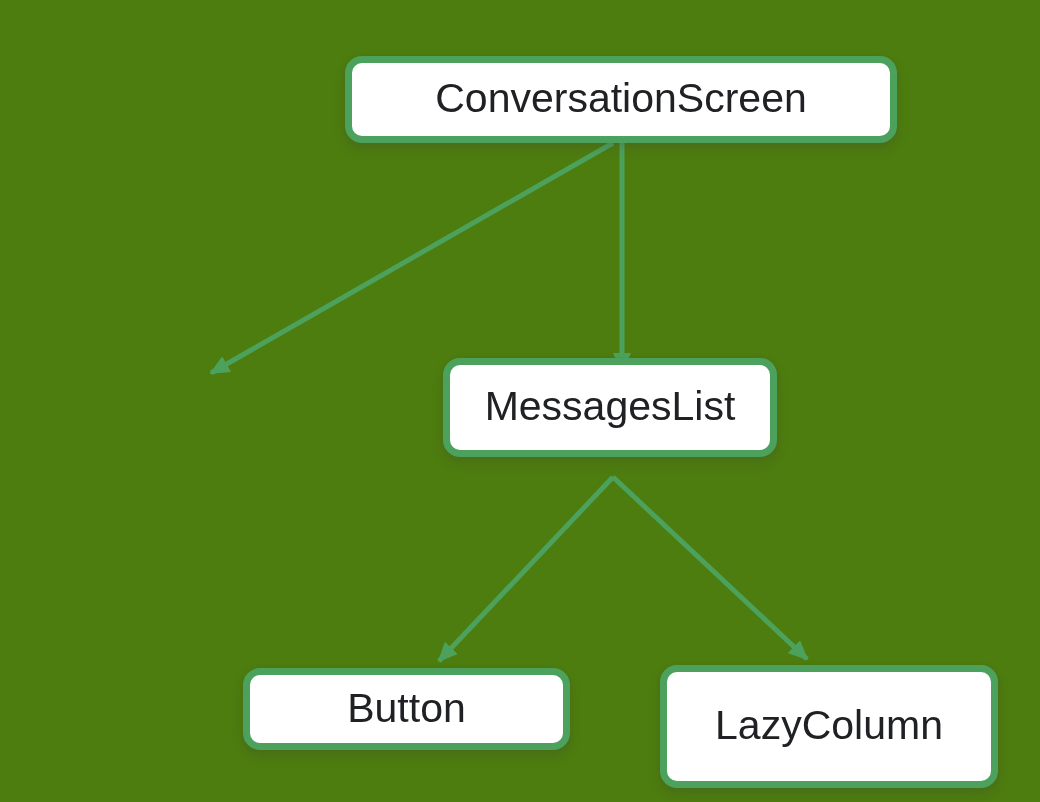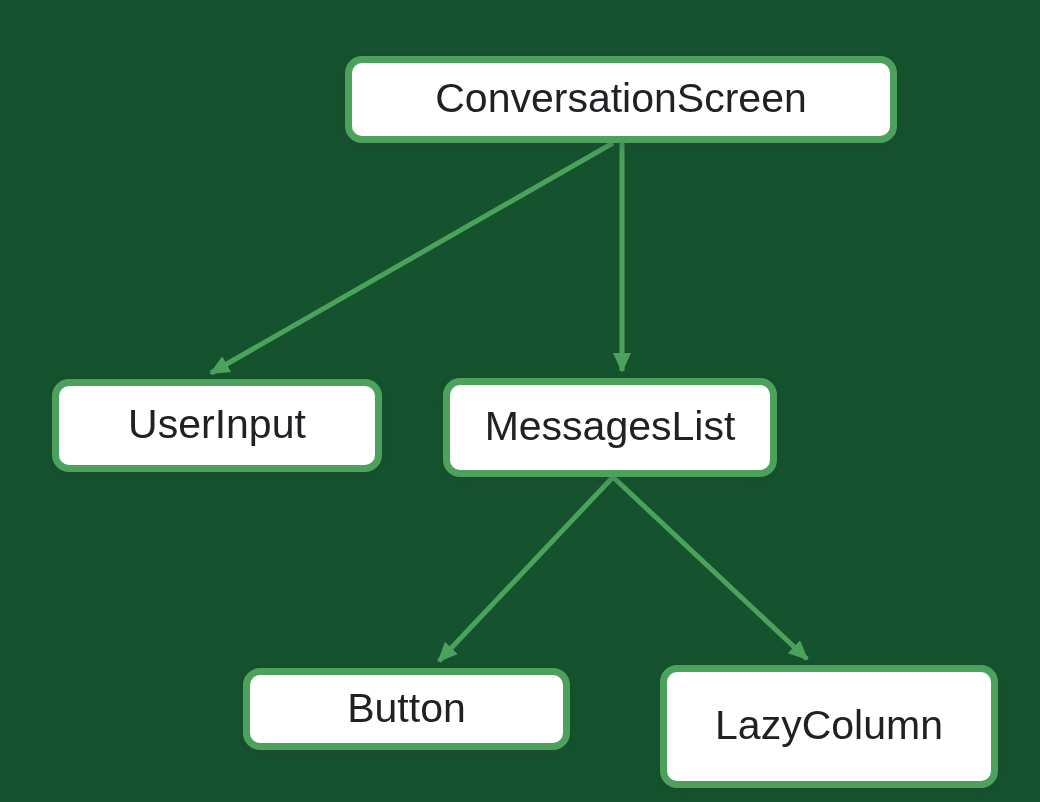--- a/index.html
+++ b/index.html
@@ -4,21 +4,21 @@
 <style>
   html, body {
     margin: 0;
     padding: 0;
     background: #ffffff;
   }
   .canvas {
     position: relative;
     width: 1040px;
     height: 802px;
-    background: #14532d;
+    background: #4d7c0f;
     overflow: hidden;
     font-family: "Liberation Sans", sans-serif;
   }
   .edges-layer {
     position: absolute;
     left: 0;
     top: 0;
     width: 1040px;
     height: 802px;
     pointer-events: none;
@@ -37,21 +37,21 @@
   .node .label {
     font-size: 41px;
     line-height: 1;
     color: #202124;
     letter-spacing: 0px;
     white-space: nowrap;
     padding-bottom: 2px;
   }
   .node-conversation-screen { left: 345px; top: 56px;  width: 552px; height: 87px; }
   .node-user-input          { left: 52px;  top: 379px; width: 330px; height: 93px; }
-  .node-messages-list       { left: 443px; top: 378px; width: 334px; height: 99px; }
+  .node-messages-list       { left: 443px; top: 358px; width: 334px; height: 99px; }
   .node-button              { left: 243px; top: 668px; width: 327px; height: 82px; }
   .node-lazy-column         { left: 660px; top: 665px; width: 338px; height: 123px; }
 
   .edge {
     stroke: #4CA25C;
     stroke-width: 5;
     fill: none;
   }
 </style>
 </head>
@@ -68,23 +68,20 @@
     <line class="edge" x1="613" y1="143" x2="211" y2="373" marker-end="url(#arrowhead)"></line>
     <line class="edge" x1="622" y1="143" x2="622" y2="371" marker-end="url(#arrowhead)"></line>
     <line class="edge" x1="613" y1="477" x2="439" y2="661" marker-end="url(#arrowhead)"></line>
     <line class="edge" x1="613" y1="477" x2="807" y2="659" marker-end="url(#arrowhead)"></line>
   </svg>
 
   <div class="node node-conversation-screen">
     <span class="label">ConversationScreen</span>
   </div>
 
-  <div class="node node-user-input">
-    <span class="label">UserInput</span>
-  </div>
 
   <div class="node node-messages-list">
     <span class="label">MessagesList</span>
   </div>
 
   <div class="node node-button">
     <span class="label">Button</span>
   </div>
 
   <div class="node node-lazy-column">

